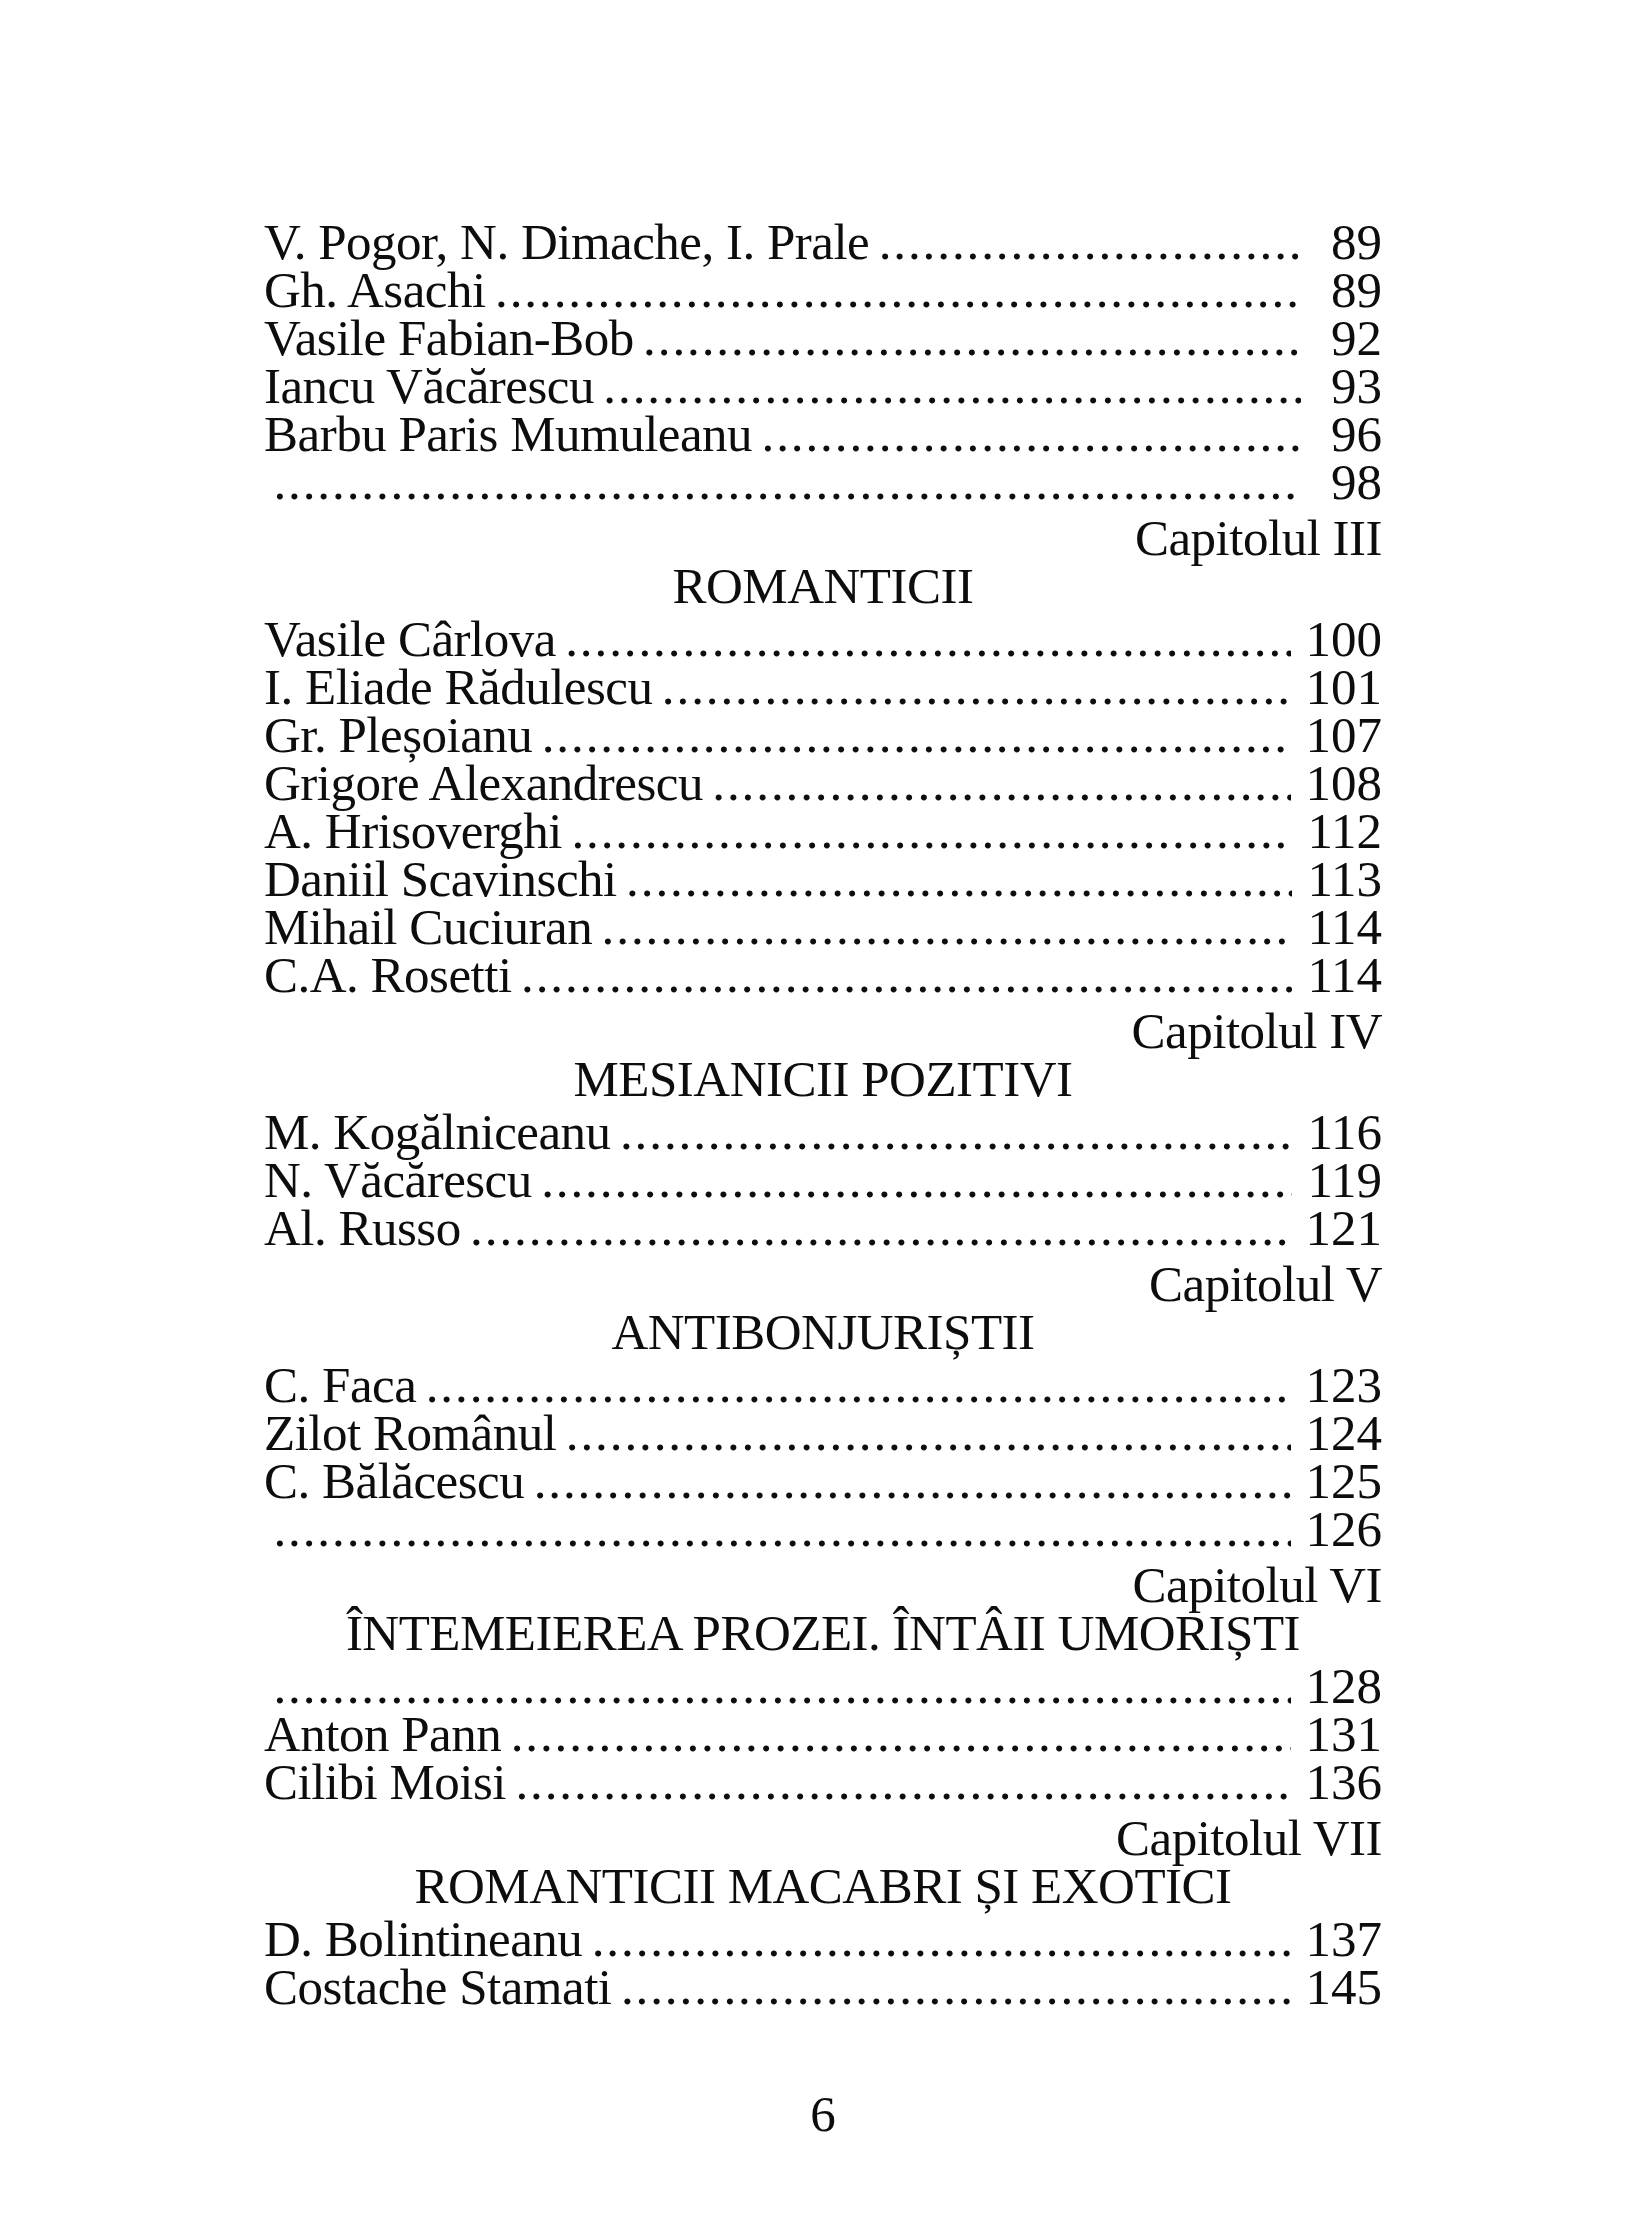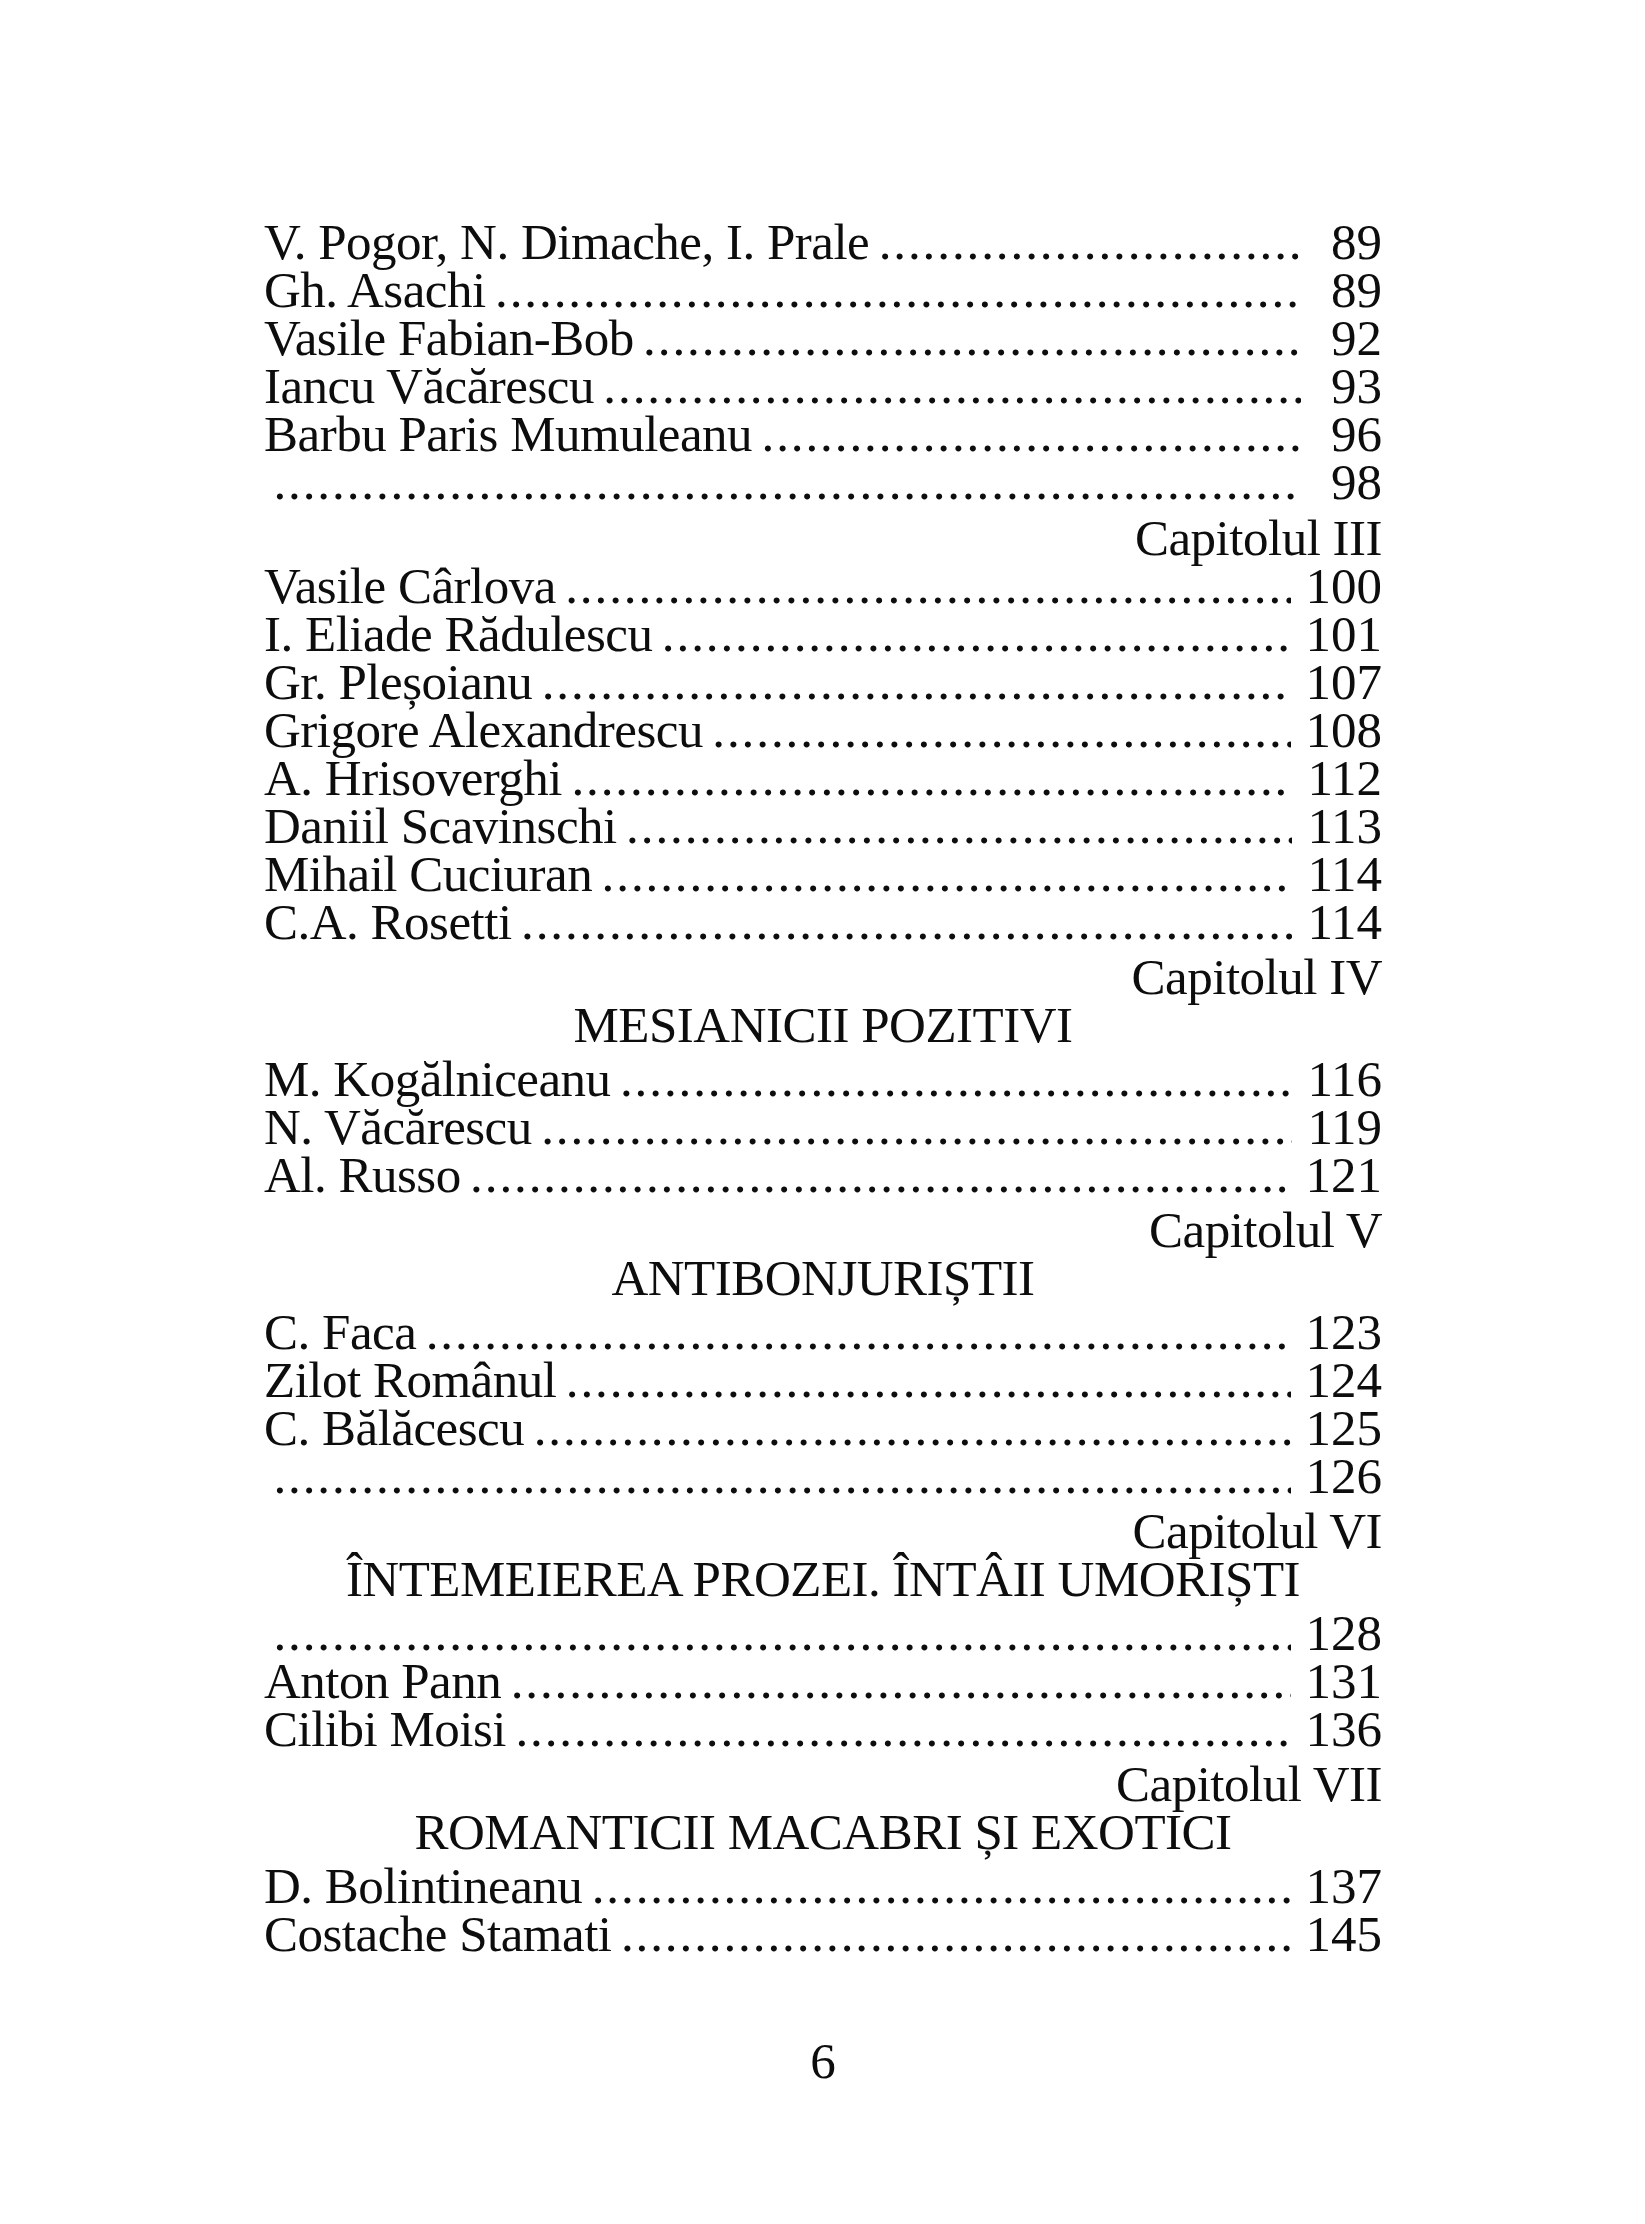--- a/index.html
+++ b/index.html
@@ -86,20 +86,21 @@
       <div class="toc-row">
         <span class="entry-label">Barbu Paris Mumuleanu</span>
         <span class="dot-leader">................................................................................................................................................................</span>
         <span class="entry-page">96</span>
       </div>
       <div class="toc-row">
         <span class="dot-leader">................................................................................................................................................................</span>
         <span class="entry-page">98</span>
       </div>
       <div class="chapter-name">Capitolul III</div>
+      <div class="chapter-subtitle">ROMANTICII</div>
       <div class="toc-row">
         <span class="entry-label">Vasile Cârlova</span>
         <span class="dot-leader">................................................................................................................................................................</span>
         <span class="entry-page">100</span>
       </div>
       <div class="toc-row">
         <span class="entry-label">I. Eliade Rădulescu</span>
         <span class="dot-leader">................................................................................................................................................................</span>
         <span class="entry-page">101</span>
       </div>

